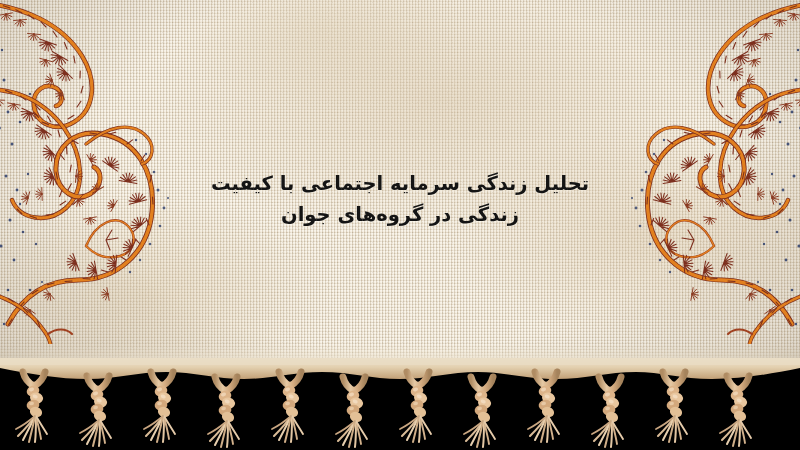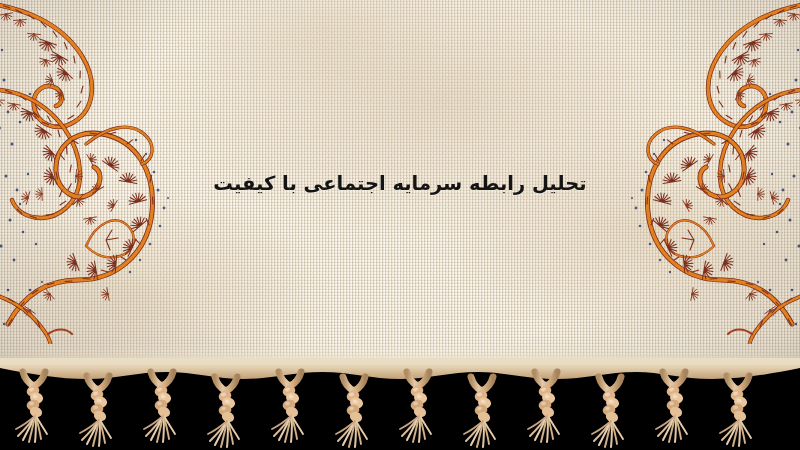--- a/index.html
+++ b/index.html
@@ -486,21 +486,22 @@
           <circle cx="164" cy="178" r="1.3"></circle>
         <circle cx="156" cy="160" r="1.2"></circle>
           <circle cx="146" cy="146" r="1.2"></circle>
         <circle cx="178" cy="204" r="1.1"></circle>
           <circle cx="140" cy="278" r="1.2"></circle>
       </g>
     </g>
   </svg>
 
   <div id="title">
-    <span class="ln">تحلیل رابطه سرمایه اجتماعی با کیفیت</span>
+    <span class="ln">تحلیل زندگی سرمایه اجتماعی با کیفیت</span>
+    <span class="ln">زندگی در گروه‌های جوان</span>
   </div>
 
   <svg id="fringe" viewBox="0 0 800 92" preserveAspectRatio="none">
     <defs>
       <linearGradient id="cordG" x1="0" y1="0" x2="1" y2="0">
         <stop offset="0%" stop-color="#b08c63"></stop>
         <stop offset="35%" stop-color="#e6c9a4"></stop>
         <stop offset="65%" stop-color="#d4ab80"></stop>
         <stop offset="100%" stop-color="#a5835c"></stop>
       </linearGradient>

